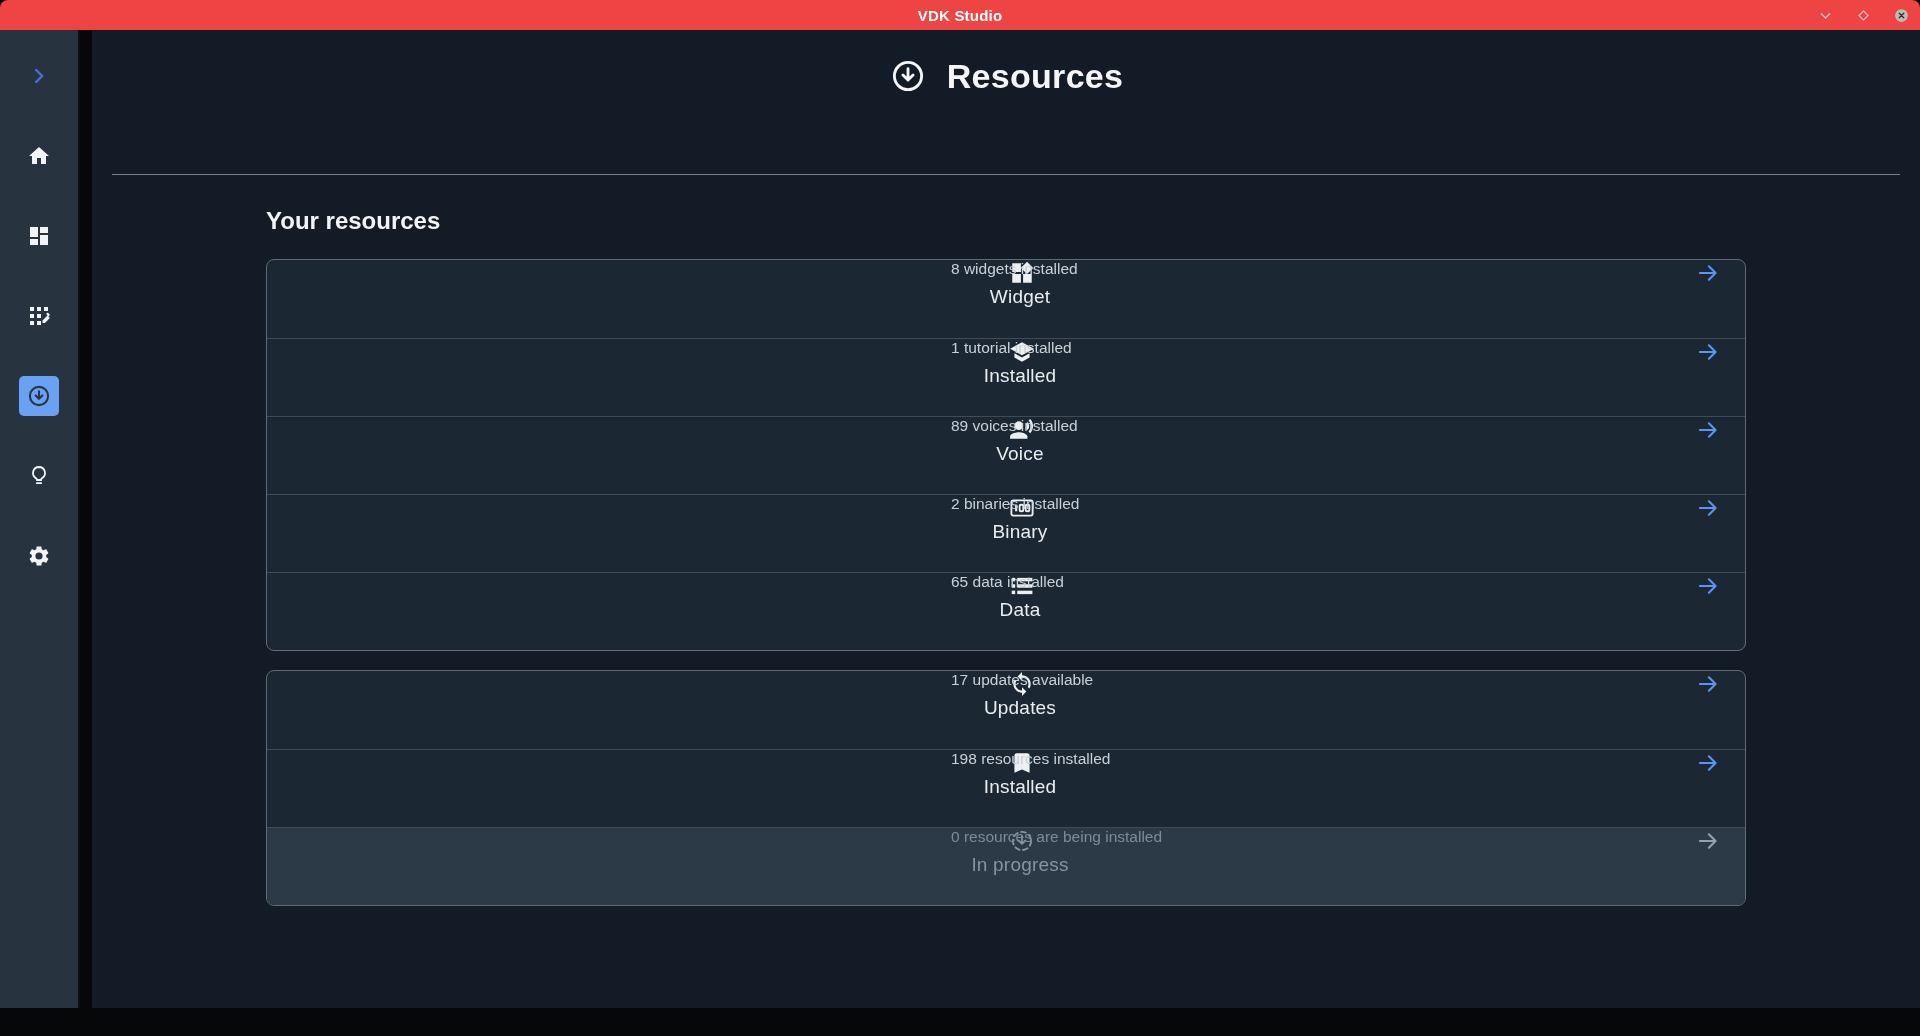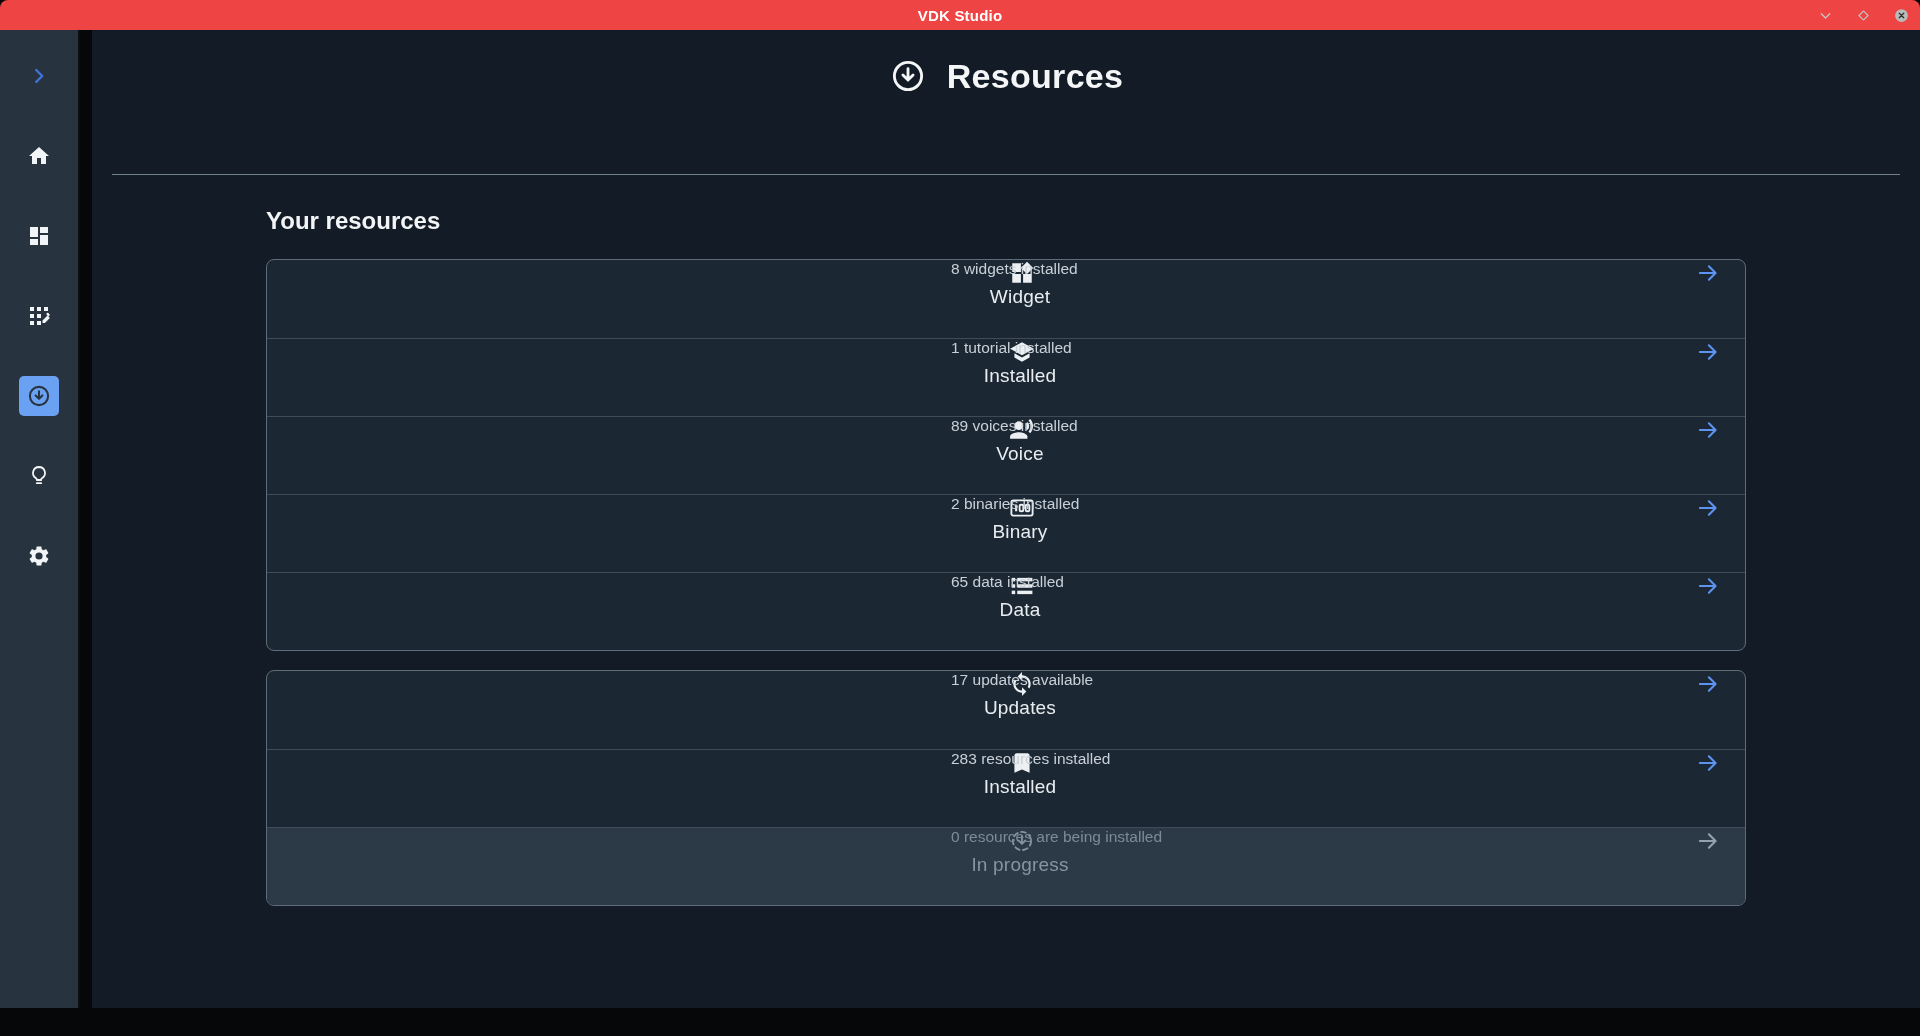--- a/index.html
+++ b/index.html
@@ -273,21 +273,21 @@
           </span>
         </div>
 
         <div class="row">
           <span class="ic row-icon">
             <svg viewBox="0 0 24 24" fill="currentColor">
                 <path d="M17 3H7c-1.1 0-2 .9-2 2v16l7-3 7 3V5c0-1.1-.9-2-2-2z"></path>
               </svg>
           </span>
           <span class="row-label">Installed</span>
-          <span class="row-status">283 resources installed</span>
+          <span class="row-status">198 resources installed</span>
           <span class="ic row-arrow">
             <svg viewBox="0 0 24 24" fill="none" stroke="currentColor" stroke-width="1.9" stroke-linecap="round" stroke-linejoin="round">
                 <path d="M4.5 12h14M12.8 5.8L19 12l-6.2 6.2"></path>
               </svg>
           </span>
         </div>
 
         <div class="row disabled">
           <span class="ic row-icon">
             <svg viewBox="0 0 24 24" fill="none" stroke="currentColor" stroke-width="1.7" stroke-linecap="round" stroke-linejoin="round">

